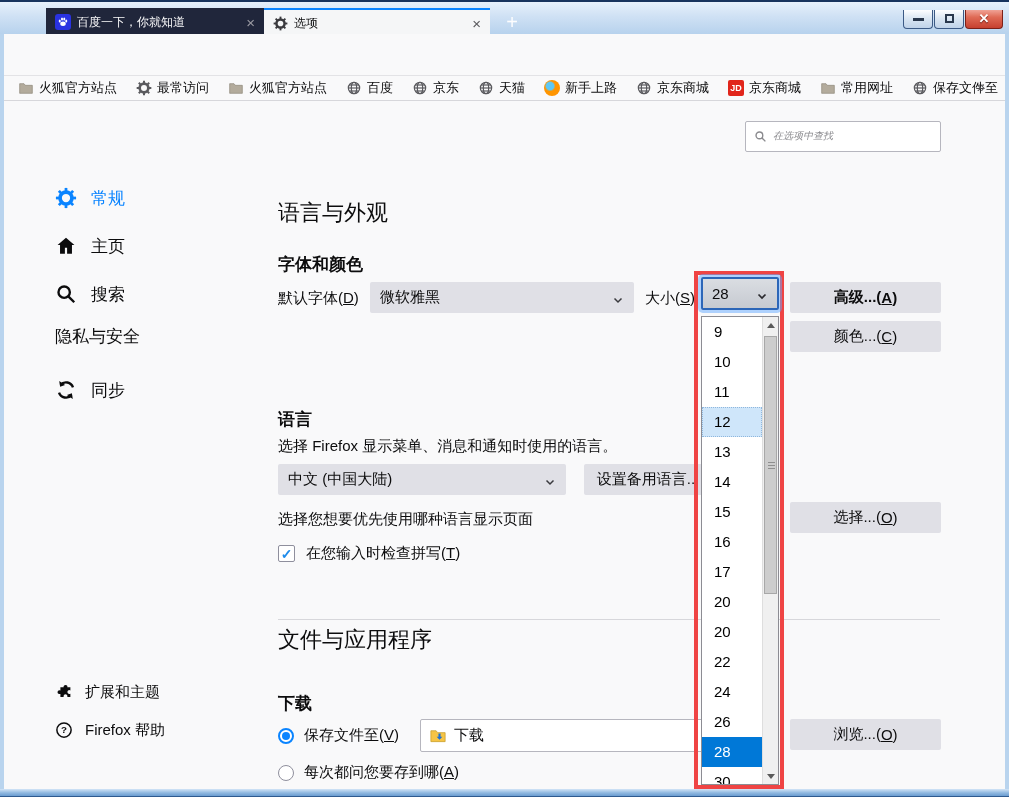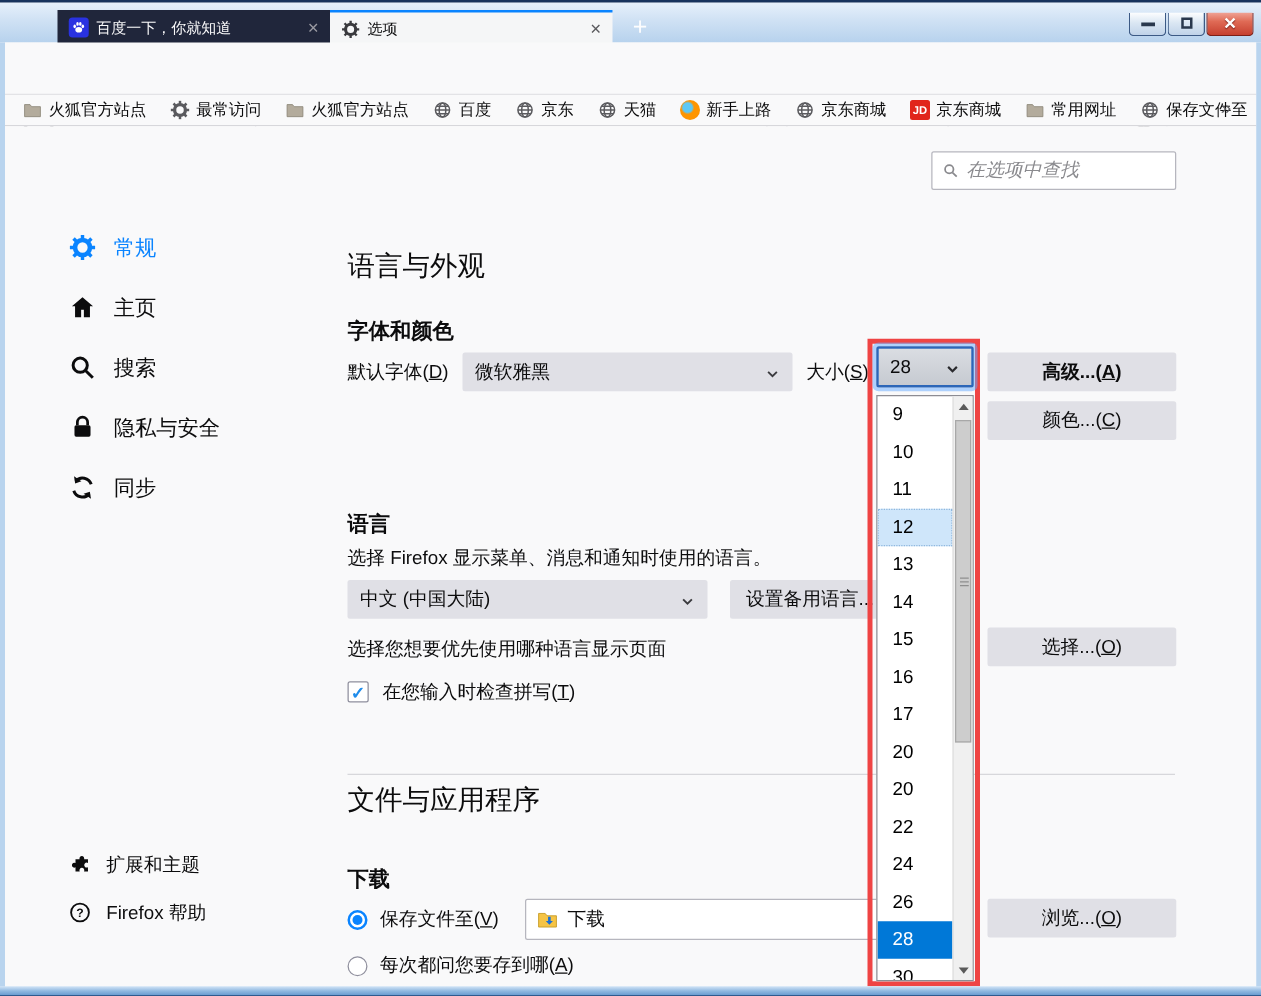--- a/index.html
+++ b/index.html
@@ -65,21 +65,21 @@
   .bm svg, .bm .bm-ico { width:16px; height:16px; flex:0 0 auto; }
   .bm-jd { background:#e1251b; color:#fff; font-size:9px; font-weight:bold; display:flex; align-items:center; justify-content:center; border-radius:2px; }
   .bm-ff { border-radius:50%; background: radial-gradient(circle at 38% 38%, #5ec8f5 0 26%, #ff9500 38% 70%, #e66000 100%); }
   .bm-overflow { position:absolute; right:20px; top:2px; font-size:15px; color:#5a5a5e; }
 
   
   .content { position:absolute; left:4px; top:101px; width:1001px; height:688px; background:#f9f9fa; }
   .abs { position:absolute; }
   .findbox { left:741px; top:20px; width:196px; height:31px; background:#fff; border:1px solid #b6b6be; border-radius:2px; display:flex; align-items:center; padding:0 8px; gap:6px; }
   .findbox svg { width:13px; height:13px; color:#8a8a8e; flex:0 0 auto; }
-  .findbox input { width:100%; border:none; outline:none; background:transparent; font-size:15px; font-family:Liberation Sans, sans-serif; }
+  .findbox input { width:100%; border:none; outline:none; background:transparent; font-size:10px; font-family:Liberation Mono, monospace; }
 
   .side-item { left:51px; height:30px; display:flex; align-items:center; gap:14px; font-size:17px; color:#0c0c0d; }
   .side-item svg { width:22px; height:22px; }
   .side-item.active { color:#0a84ff; }
   .side-foot { left:51px; height:26px; display:flex; align-items:center; gap:12px; font-size:15px; color:#0c0c0d; }
   .side-foot svg { width:18px; height:18px; }
 
   .h1 { font-size:22px; font-weight:400; color:#0c0c0d; }
   .h2 { font-size:17px; font-weight:700; color:#0c0c0d; }
   .txt { font-size:15px; color:#0c0c0d; }
@@ -398,21 +398,21 @@
         </svg>
       <span>主页</span>
     </div>
     <div class="abs side-item" style="top:178px;">
       <svg viewBox="0 0 24 24" fill="none" stroke="currentColor" stroke-width="2.6">
           <circle cx="10" cy="10" r="6.2"></circle>
           <line x1="14.8" y1="14.8" x2="21" y2="21"></line>
         </svg>
       <span>搜索</span>
     </div>
-    <div class="abs side-item" style="top:226px;">
+    <div class="abs side-item" style="top:210px;flex-direction:column;">
       <svg viewBox="0 0 24 24">
           <path fill="none" stroke="currentColor" stroke-width="2.4" d="M7.5 10V7.5a4.5 4.5 0 0 1 9 0V10"></path>
           <rect x="5" y="10" width="14" height="10" rx="1.5" fill="currentColor"></rect>
         </svg>
       <span>隐私与安全</span>
     </div>
     <div class="abs side-item" style="top:274px;">
       <svg viewBox="0 0 24 24" fill="none" stroke="currentColor" stroke-width="2.6">
           <path d="M19.6 9.2A8 8 0 0 0 6 6.4"></path>
           <path d="M4.4 14.8A8 8 0 0 0 18 17.6"></path>

